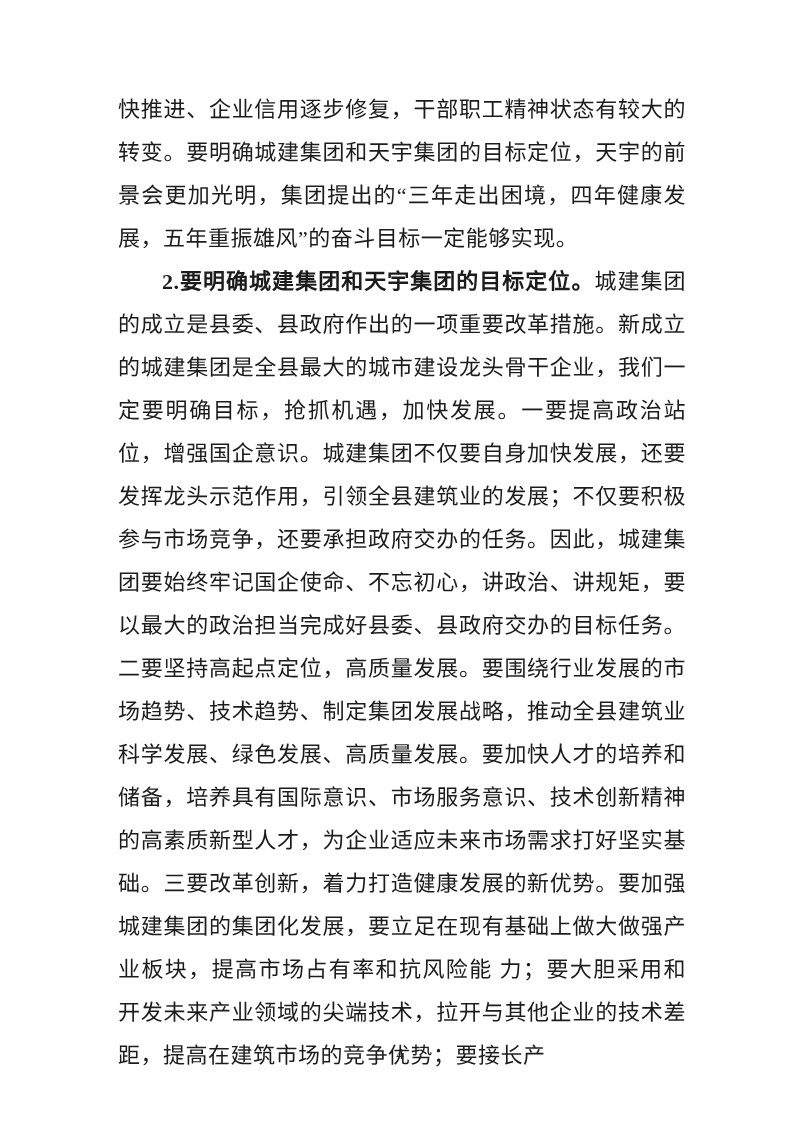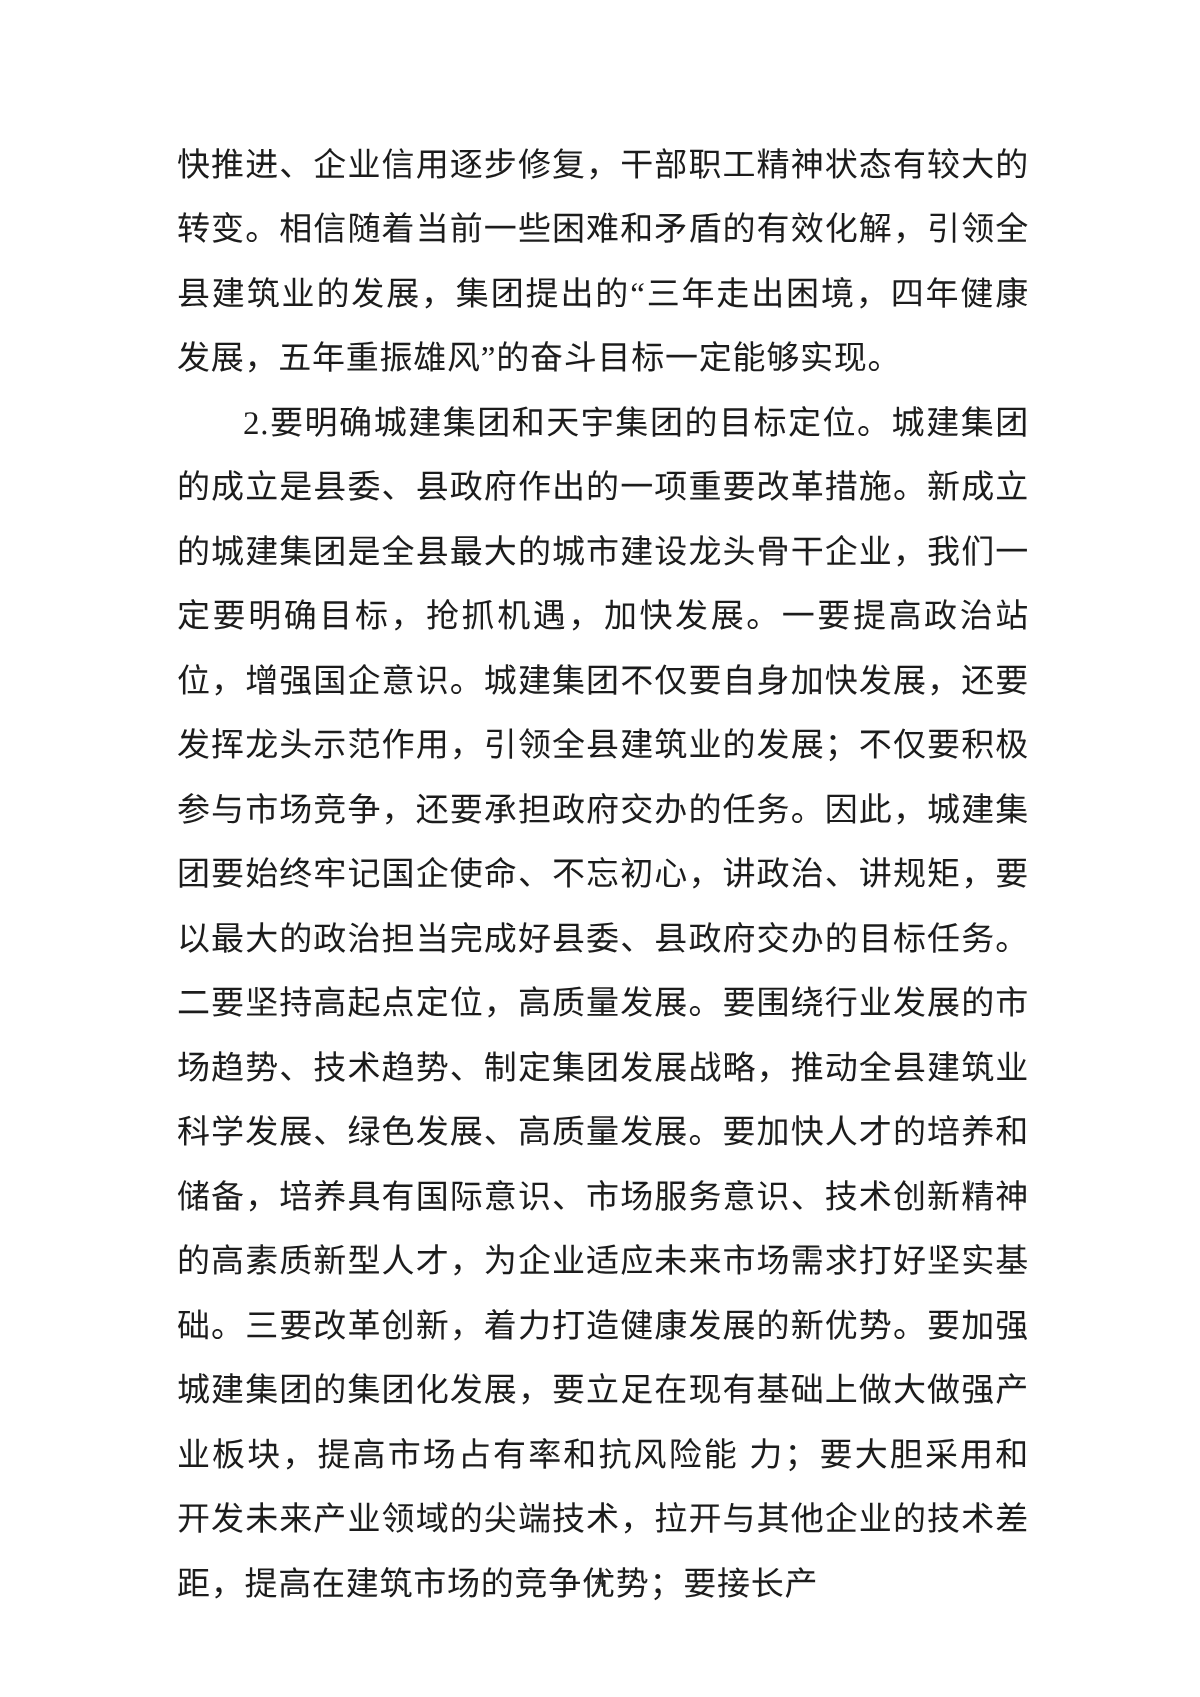--- a/index.html
+++ b/index.html
@@ -30,41 +30,41 @@
     text-align: justify;
     letter-spacing: 0.5px;
   }
   .para {
     margin: 0;
   }
   .para.indented {
     text-indent: 2em;
   }
   .bold-lead {
-    font-weight: 400;
+    font-weight: 700;
   }
   .page-footer {
     position: absolute;
     left: 0;
     right: 0;
     top: 1044px;
     text-align: center;
     font-size: 15px;
     color: #2a2a2a;
     line-height: 20px;
   }
 </style>
 </head>
 <body>
 
 <div class="page">
 
   <div class="text-block">
 
-    <p class="para"><span>快推进、企业信用逐步修复，干部职工精神状态有较大的转变。相信随着当前一些困难和矛盾的有效化解，引领全县建筑业的发展，集团提出的“三年走出困境，四年健康发展，五年重振雄风”的奋斗目标一定能够实现。</span></p>
+    <p class="para"><span>快推进、企业信用逐步修复，干部职工精神状态有较大的转变。要明确城建集团和天宇集团的目标定位，天宇的前景会更加光明，集团提出的“三年走出困境，四年健康发展，五年重振雄风”的奋斗目标一定能够实现。</span></p>
 
     <p class="para indented"><span class="bold-lead">2.要明确城建集团和天宇集团的目标定位。</span><span>城建集团的成立是县委、县政府作出的一项重要改革措施。新成立的城建集团是全县最大的城市建设龙头骨干企业，我们一定要明确目标，抢抓机遇，加快发展。一要提高政治站位，增强国企意识。城建集团不仅要自身加快发展，还要发挥龙头示范作用，引领全县建筑业的发展；不仅要积极参与市场竞争，还要承担政府交办的任务。因此，城建集团要始终牢记国企使命、不忘初心，讲政治、讲规矩，要以最大的政治担当完成好县委、县政府交办的目标任务。二要坚持高起点定位，高质量发展。要围绕行业发展的市场趋势、技术趋势、制定集团发展战略，推动全县建筑业科学发展、绿色发展、高质量发展。要加快人才的培养和储备，培养具有国际意识、市场服务意识、技术创新精神的高素质新型人才，为企业适应未来市场需求打好坚实基础。三要改革创新，着力打造健康发展的新优势。要加强城建集团的集团化发展，要立足在现有基础上做大做强产业板块，提高市场占有率和抗风险能 力；要大胆采用和开发未来产业领域的尖端技术，拉开与其他企业的技术差距，提高在建筑市场的竞争优势；要接长产</span></p>
 
   </div>
 
   <div class="page-footer">
     <span>4</span>
   </div>
 
 </div>

